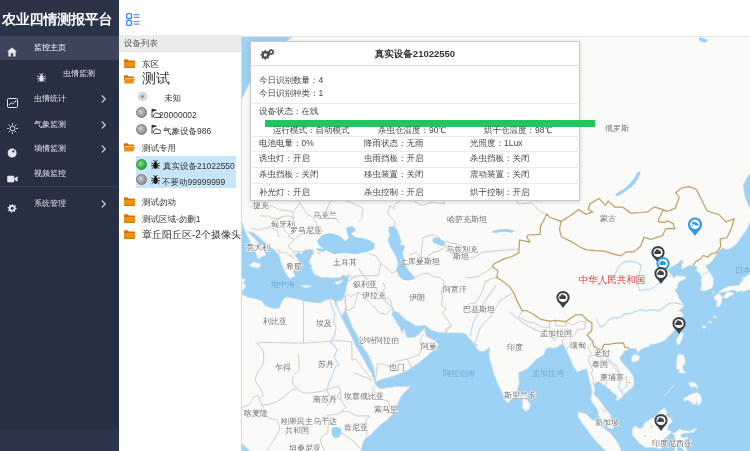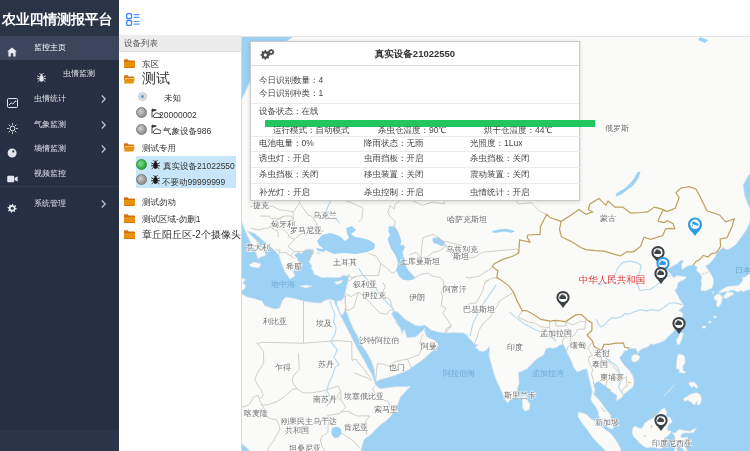--- a/index.html
+++ b/index.html
@@ -410,36 +410,36 @@
     <span style="position:absolute;left:0;width:100%;text-align:center;line-height:24px;font-size:9.5px;color:#333;font-weight:bold">真实设备21022550</span>
   </div>
   <div style="position:absolute;left:8px;top:33px">今日识别数量：4</div>
   <div style="position:absolute;left:8px;top:46px">今日识别种类：1</div>
   <div style="position:absolute;left:0;top:60.8px;width:328px;height:17px;border-top:1px solid #ebebeb">
     <span style="position:absolute;left:8px;top:50%;transform:translateY(-50%)">设备状态：在线</span>
   </div>
   <div style="position:absolute;left:14px;top:77.8px;width:330px;height:15.700000000000003px;border-top:7px solid #22c55e">
         <span style="position:absolute;left:8px;top:50%;transform:translateY(-50%)">运行模式：自动模式</span>
         <span style="position:absolute;left:113px;top:50%;transform:translateY(-50%)">杀虫仓温度：90℃</span>
-        <span style="position:absolute;left:219px;top:50%;transform:translateY(-50%)">烘干仓温度：44℃</span>
+        <span style="position:absolute;left:219px;top:50%;transform:translateY(-50%)">烘干仓温度：98℃</span>
       </div>
       <div style="position:absolute;left:0;top:93.5px;width:330px;height:15.5px;border-top:1px solid #ebebeb">
         <span style="position:absolute;left:8px;top:50%;transform:translateY(-50%)">电池电量：0%</span>
         <span style="position:absolute;left:113px;top:50%;transform:translateY(-50%)">降雨状态：无雨</span>
         <span style="position:absolute;left:219px;top:50%;transform:translateY(-50%)">光照度：1Lux</span>
       </div>
       <div style="position:absolute;left:0;top:109.0px;width:330px;height:15.5px;border-top:1px solid #ebebeb">
         <span style="position:absolute;left:8px;top:50%;transform:translateY(-50%)">诱虫灯：开启</span>
         <span style="position:absolute;left:113px;top:50%;transform:translateY(-50%)">虫雨挡板：开启</span>
         <span style="position:absolute;left:219px;top:50%;transform:translateY(-50%)">杀虫挡板：关闭</span>
       </div>
       <div style="position:absolute;left:0;top:124.5px;width:330px;height:16.0px;border-top:1px solid #ebebeb">
         <span style="position:absolute;left:8px;top:50%;transform:translateY(-50%)">杀虫挡板：关闭</span>
         <span style="position:absolute;left:113px;top:50%;transform:translateY(-50%)">移虫装置：关闭</span>
         <span style="position:absolute;left:219px;top:50%;transform:translateY(-50%)">震动装置：关闭</span>
       </div>
       <div style="position:absolute;left:0;top:140.5px;width:330px;height:19.0px;border-top:1px solid #ebebeb">
         <span style="position:absolute;left:8px;top:50%;transform:translateY(-50%)">补光灯：开启</span>
         <span style="position:absolute;left:113px;top:50%;transform:translateY(-50%)">杀虫控制：开启</span>
-        <span style="position:absolute;left:219px;top:50%;transform:translateY(-50%)">虫情统计：开启</span>
+        <span style="position:absolute;left:219px;top:50%;transform:translateY(-50%)">烘干控制：开启</span>
       </div>
 </div>
 
 </div>
 </body></html>

